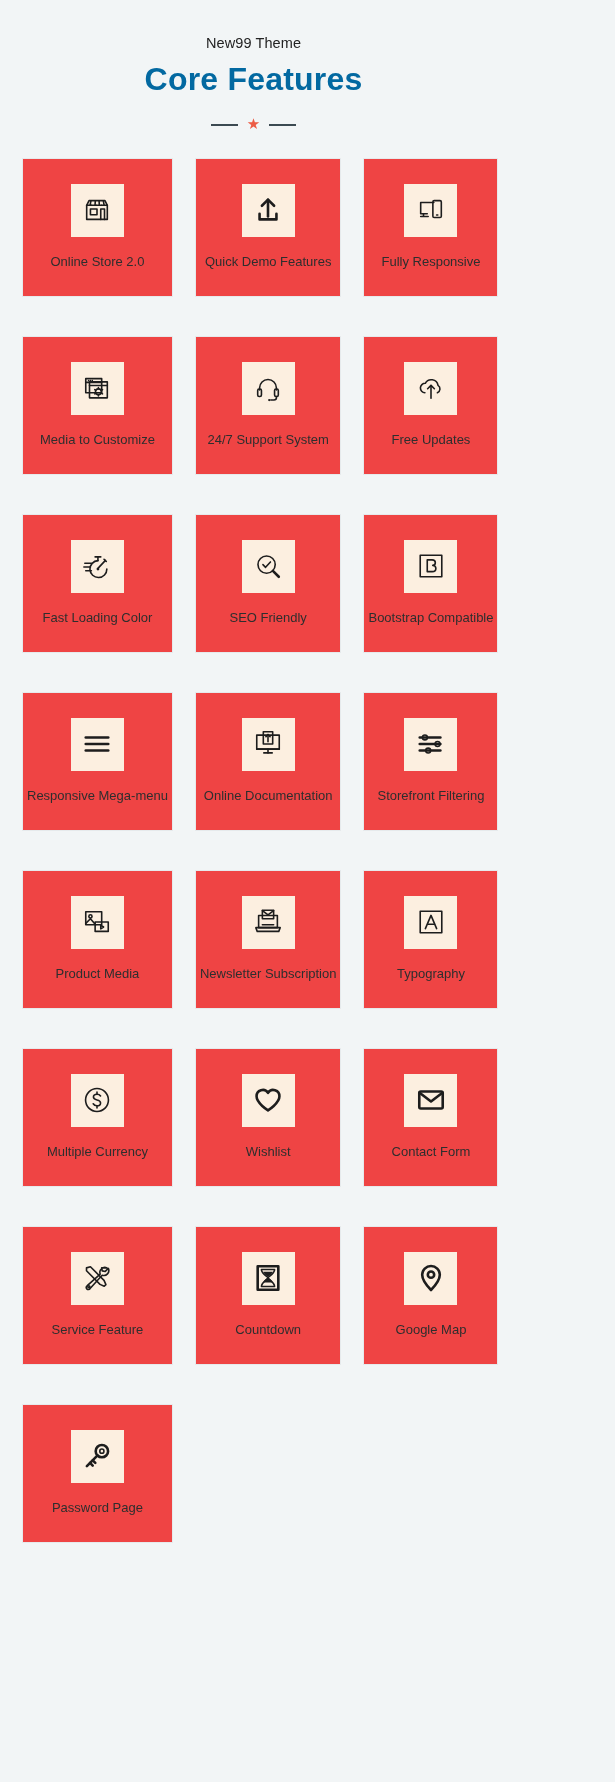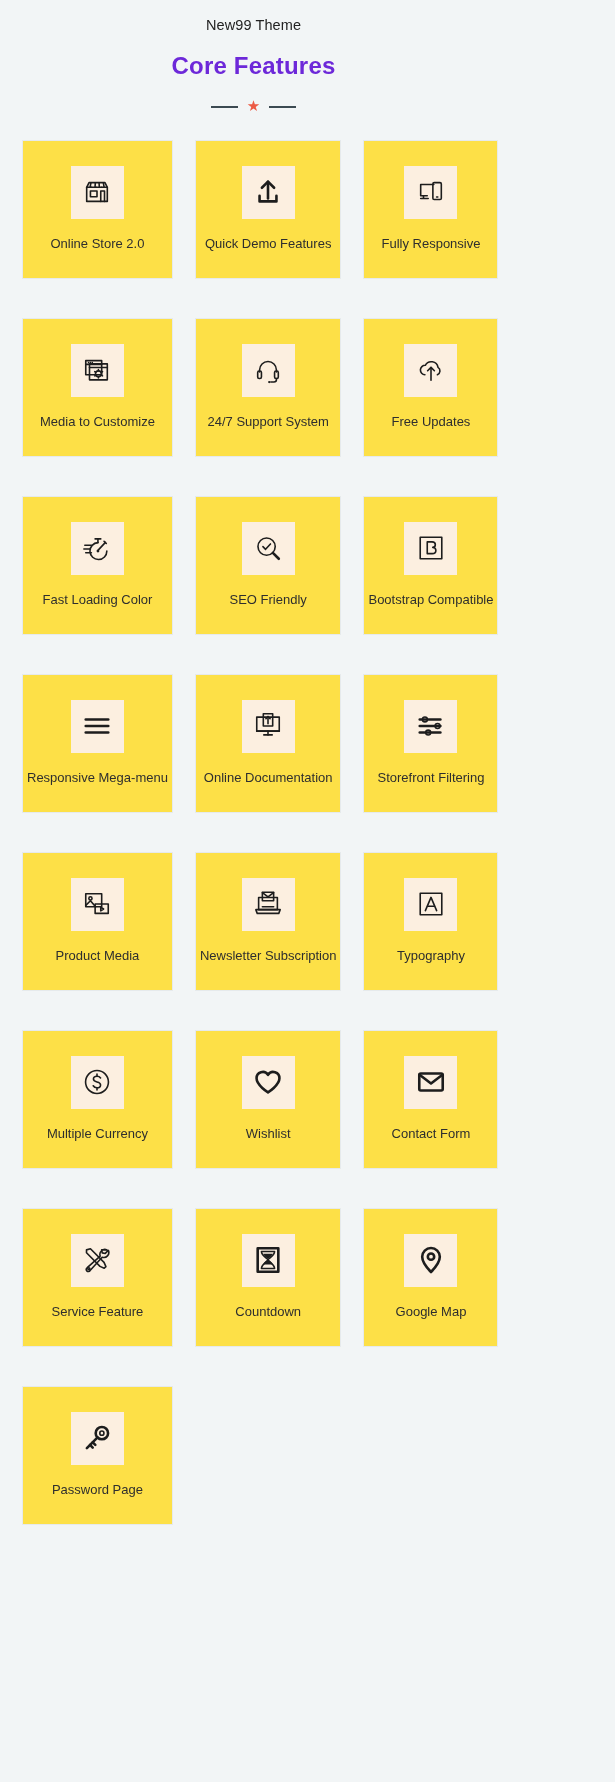--- a/index.html
+++ b/index.html
@@ -14,41 +14,41 @@
     width: 615px;
     min-height: 1782px;
     padding: 0;
     overflow-x: hidden;
   }
 
   .page {
     width: 507px;
     min-height: 1782px;
     background: #f2f5f6;
-    padding-top: 16px;
+    padding-top: 34px;
   }
 
   
   .header {
     text-align: center;
     margin-bottom: 24px;
   }
   .eyebrow {
     font-size: 14.5px;
     color: #232323;
     letter-spacing: .1px;
     font-weight: 400;
     line-height: 1.3;
   }
   .main-title {
-    font-size: 24px;
+    font-size: 32px;
     line-height: 1.25;
     font-weight: 700;
-    color: #6d28d9;
-    margin-top: 16px;
+    color: #0369a1;
+    margin-top: 6px;
     letter-spacing: .2px;
   }
   .divider {
     margin-top: 17px;
     display: flex;
     align-items: center;
     justify-content: center;
     gap: 9px;
     height: 18px;
   }
@@ -69,21 +69,21 @@
   
   .grid {
     display: grid;
     grid-template-columns: repeat(3, 1fr);
     column-gap: 22px;
     row-gap: 39px;
     padding: 0 22px;
   }
 
   .card {
-    background: #fde047;
+    background: #ef4444;
     border: 1px solid #e6eaec;
     height: 139px;
     display: flex;
     flex-direction: column;
     align-items: center;
     justify-content: center;
     padding: 10px 4px;
   }
 
   .icon-box {

